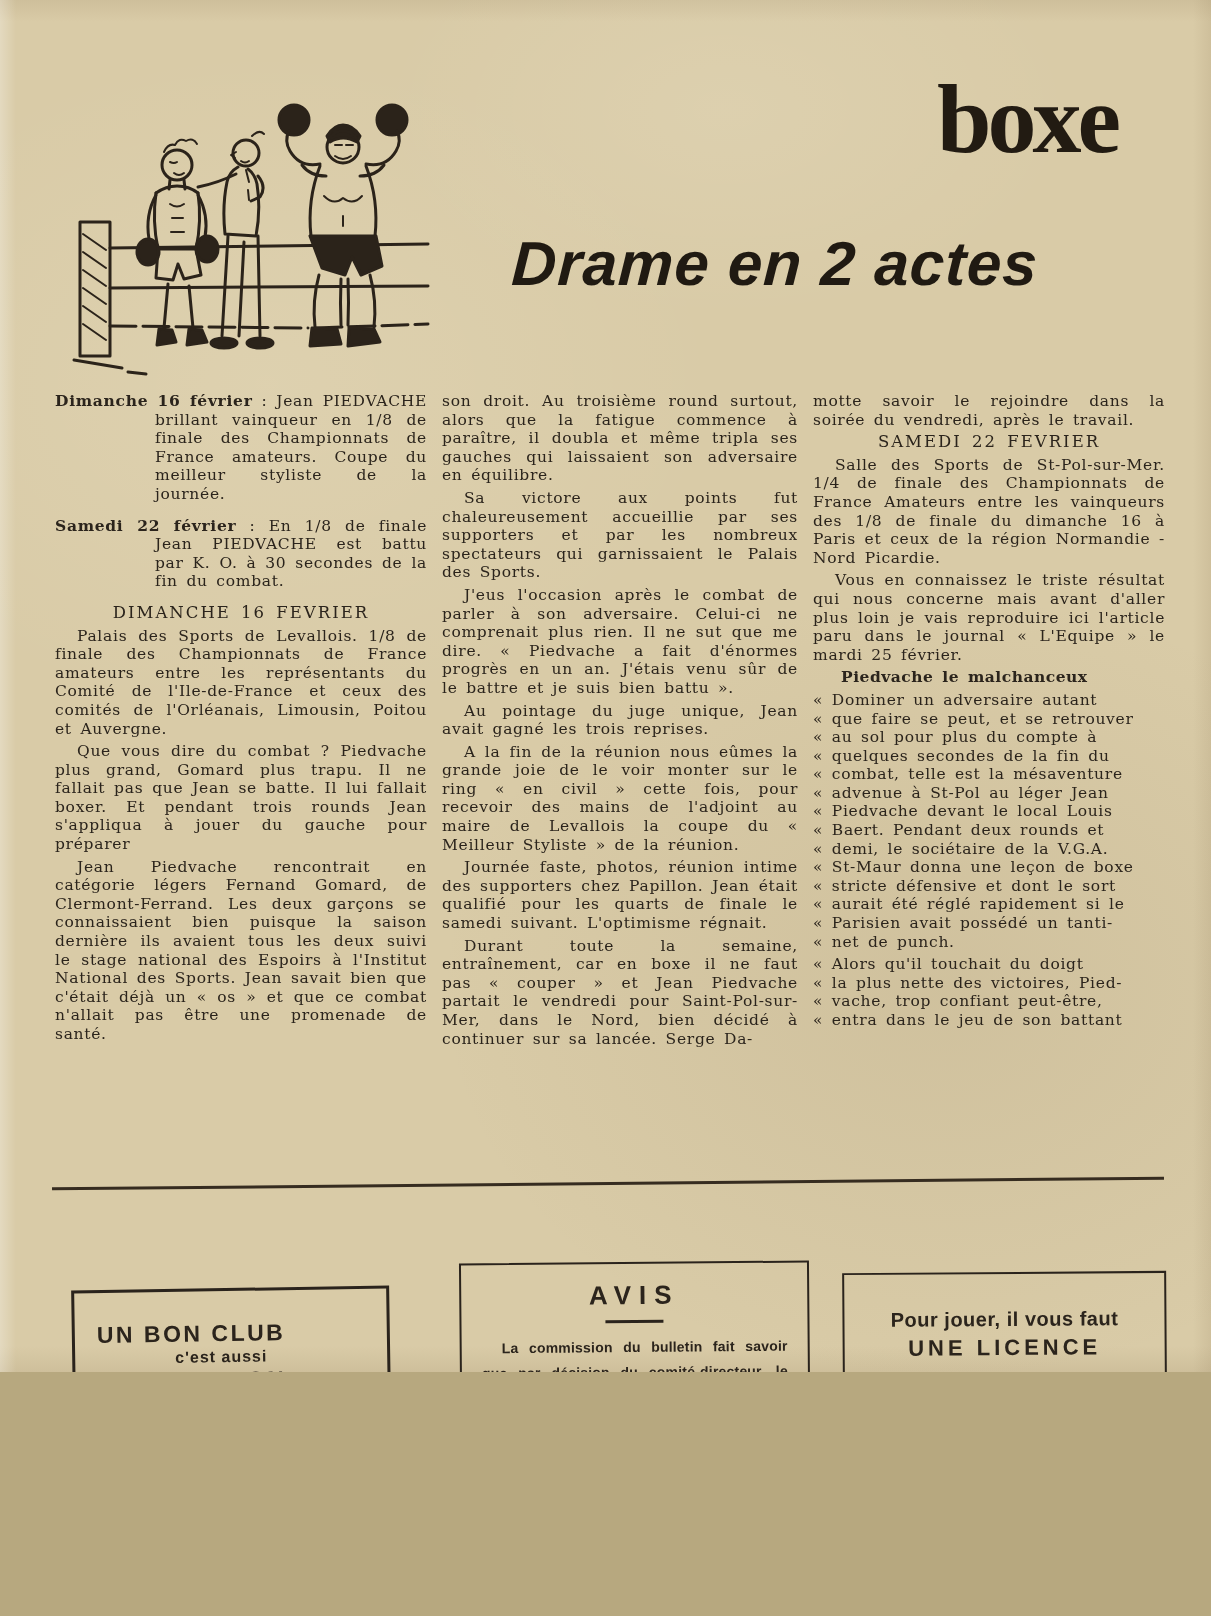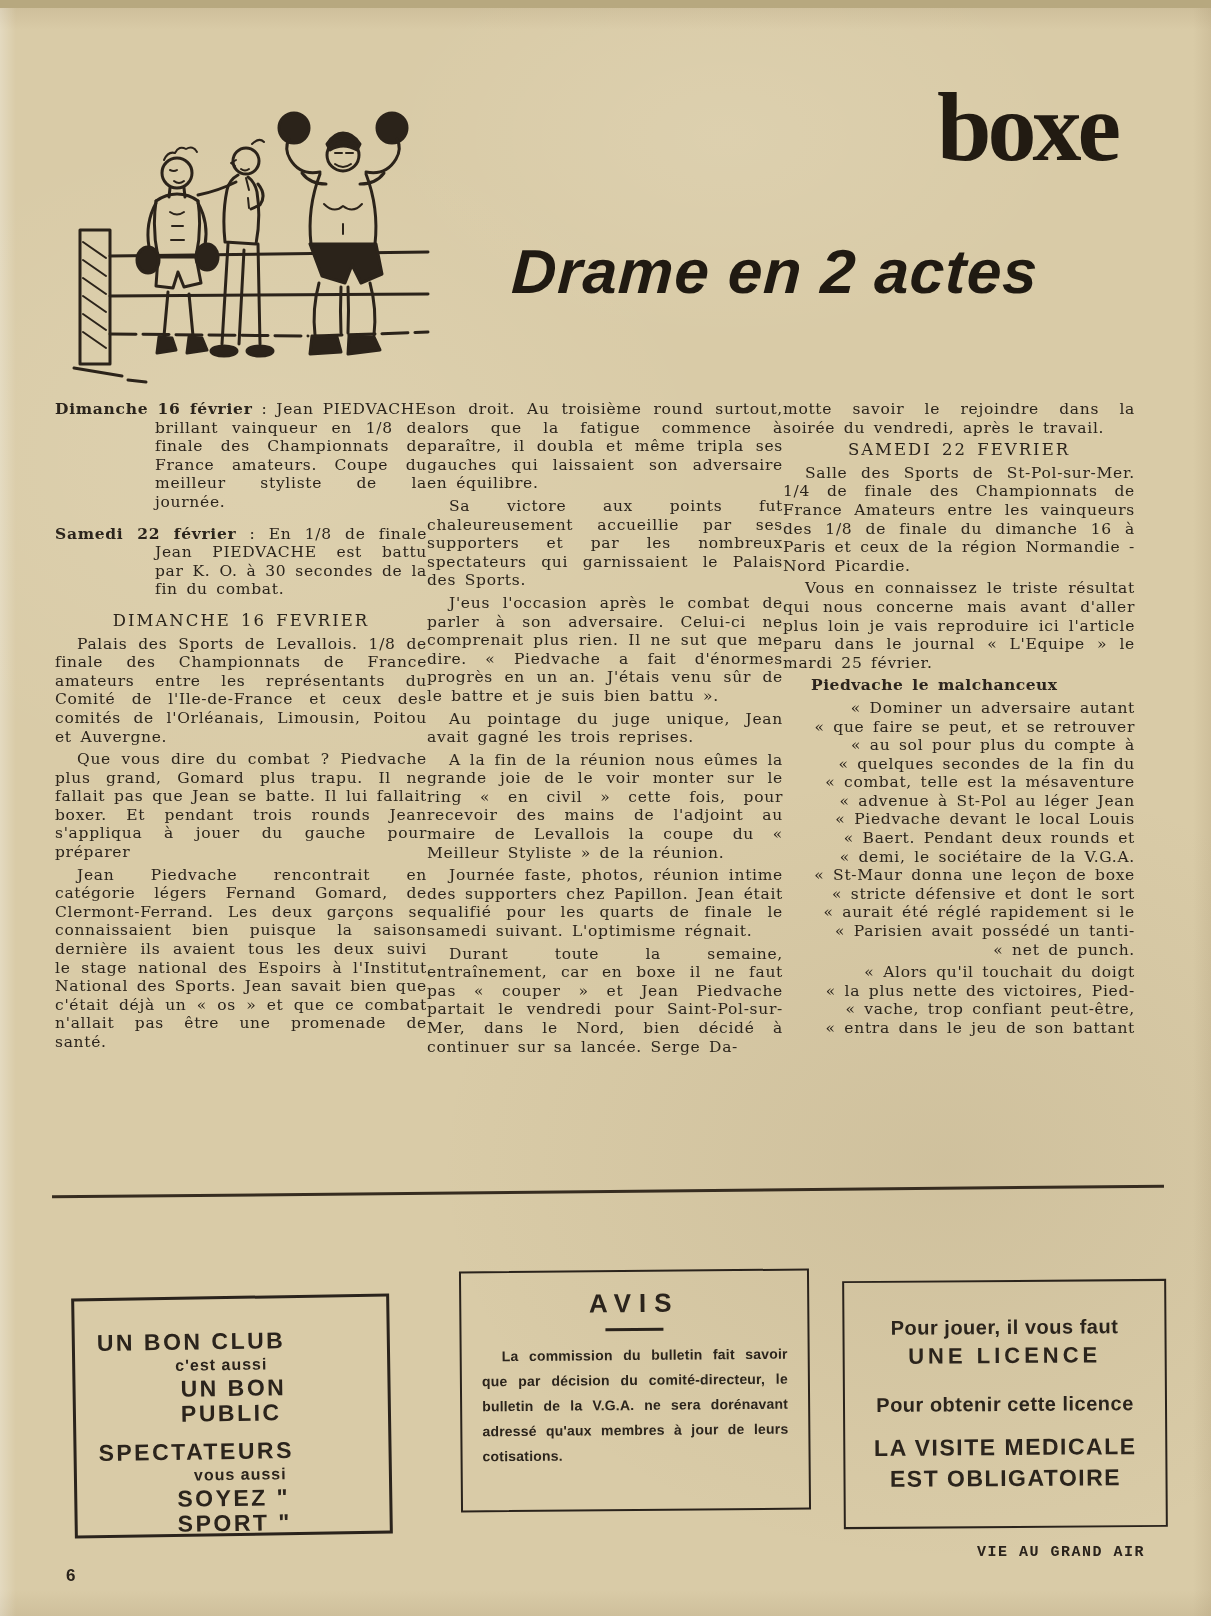--- a/index.html
+++ b/index.html
@@ -1,17 +1,17 @@
 <!DOCTYPE html>
 <html><head>
 <meta charset="utf-8">
 <style>
   html,body{margin:0;padding:0;background:#b7a87f;}
   .page{
-    position:relative;width:1211px;height:1608px;margin:8px auto;overflow:hidden;
+    position:relative;width:1211px;height:1372px;margin:0 auto;overflow:hidden;
     background-color:#d9cba7;
     background-image:
       radial-gradient(ellipse 700px 520px at 22% 28%, rgba(255,250,232,.12), transparent 65%),
       radial-gradient(ellipse 820px 640px at 78% 72%, rgba(122,102,70,.10), transparent 62%),
       radial-gradient(ellipse 500px 300px at 60% 8%, rgba(255,252,240,.10), transparent 70%),
       linear-gradient(90deg, rgba(255,255,255,.28) 0px, rgba(255,255,255,0) 16px),
       linear-gradient(270deg, rgba(140,118,82,.14) 0px, rgba(140,118,82,0) 18px),
       linear-gradient(180deg, rgba(150,128,92,.16) 0px, rgba(150,128,92,0) 22px),
       linear-gradient(0deg, rgba(140,118,82,.14) 0px, rgba(140,118,82,0) 26px);
     color:#2a231c;
@@ -29,34 +29,34 @@
     white-space:nowrap;
   }
   .illu{position:absolute;left:58px;top:98px;width:372px;height:282px;}
   .illu path,.illu circle,.illu ellipse,.illu rect,.illu line{
     stroke:#2b231a;stroke-width:3;fill:none;stroke-linecap:round;stroke-linejoin:round;}
   .illu .fill{fill:#2b231a;stroke:#2b231a;}
   .illu .thin{stroke-width:2;}
 
   .columns{
     position:absolute;left:55px;top:392px;width:1110px;
-    display:grid;grid-template-columns:372px 356px 352px;
+    display:grid;grid-template-columns:372px 356px 352px;column-gap:15px;
   }
   .col{font-size:15.5px;line-height:18.6px;letter-spacing:.7px;word-spacing:3px;
        text-align:justify;color:#2b241c;}
   .col p{margin:0 0 4px 0;}
   .col p.ind{text-indent:22px;}
   .col p.hang{padding-left:100px;text-indent:-100px;margin-bottom:13px;}
   .b{font-weight:700;}
   .colhead{
     text-align:center;font-size:16.5px;letter-spacing:2px;font-weight:400;
     margin:24px 0 20px 0;text-indent:0;
   }
   .subhead{font-weight:700;text-indent:28px;letter-spacing:.5px;margin-bottom:2px;}
-  .quote{white-space:pre-line;text-align:right;margin-bottom:5px;}
+  .quote{white-space:pre-line;text-align:left;margin-bottom:5px;}
 
   .rule{
     position:absolute;left:52px;top:1182px;width:1112px;height:3px;
     background:#362c20;transform:rotate(-.55deg);
   }
 
   .adbox{position:absolute;border:3px solid #2a231c;
          font-family:"Liberation Sans", sans-serif;font-weight:700;color:#2b241c;}
   .ad-club{left:73px;top:1288px;width:312px;height:204px;transform:rotate(-.9deg);padding-top:30px;}
   .ad-club .big{font-size:23px;letter-spacing:2.5px;line-height:1.12;}

